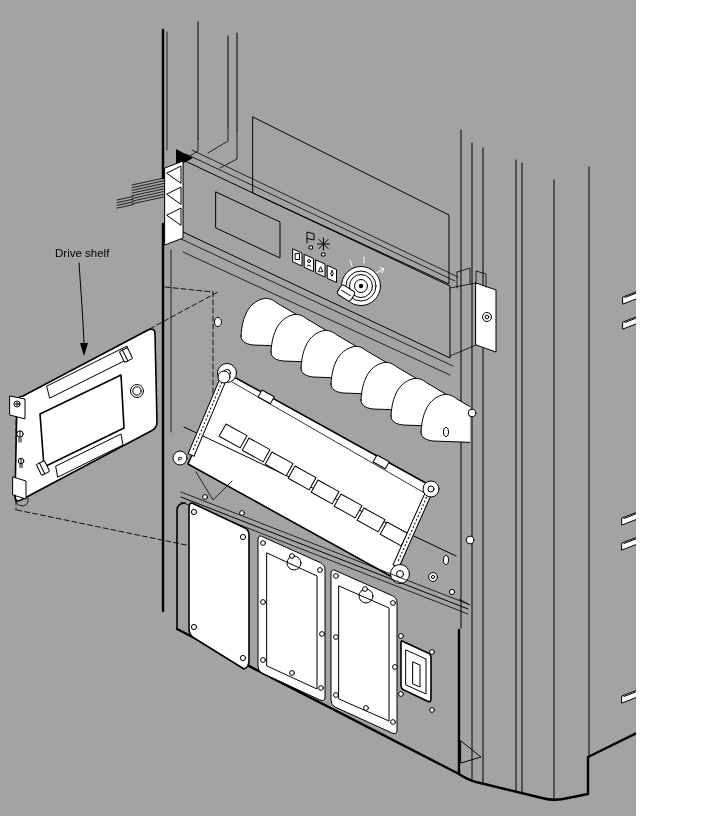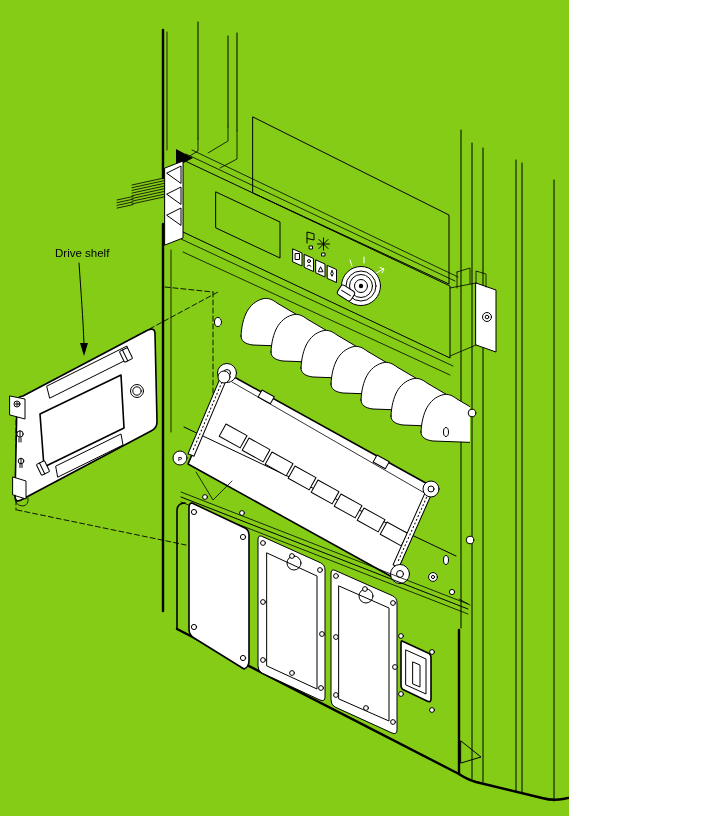--- a/index.html
+++ b/index.html
@@ -1,16 +1,16 @@
 <!DOCTYPE html>
 <html><head>
 <meta charset="utf-8">
 <style>
   html,body{margin:0;padding:0;background:#fff;}
-  .stage{position:relative;width:569px;height:816px;background:#84cc16;overflow:hidden;
+  .stage{position:relative;width:636px;height:816px;background:#a3a3a3;overflow:hidden;
          font-family:"Liberation Sans",sans-serif;}
   svg{position:absolute;left:0;top:0;}
   svg *{vector-effect:none;}
   .ln path,.ln line,.ln polyline,.ln polygon,.ln circle,.ln ellipse,.ln rect{
       stroke:#000;fill:none;stroke-width:1;stroke-linecap:round;stroke-linejoin:round;}
   .w{fill:#fff !important;}
   .k{fill:#000 !important;stroke:none !important;}
   .hair{stroke-width:.8 !important;}
   .hv{stroke-width:2.4 !important;}
   .hv2{stroke-width:1.6 !important;}

